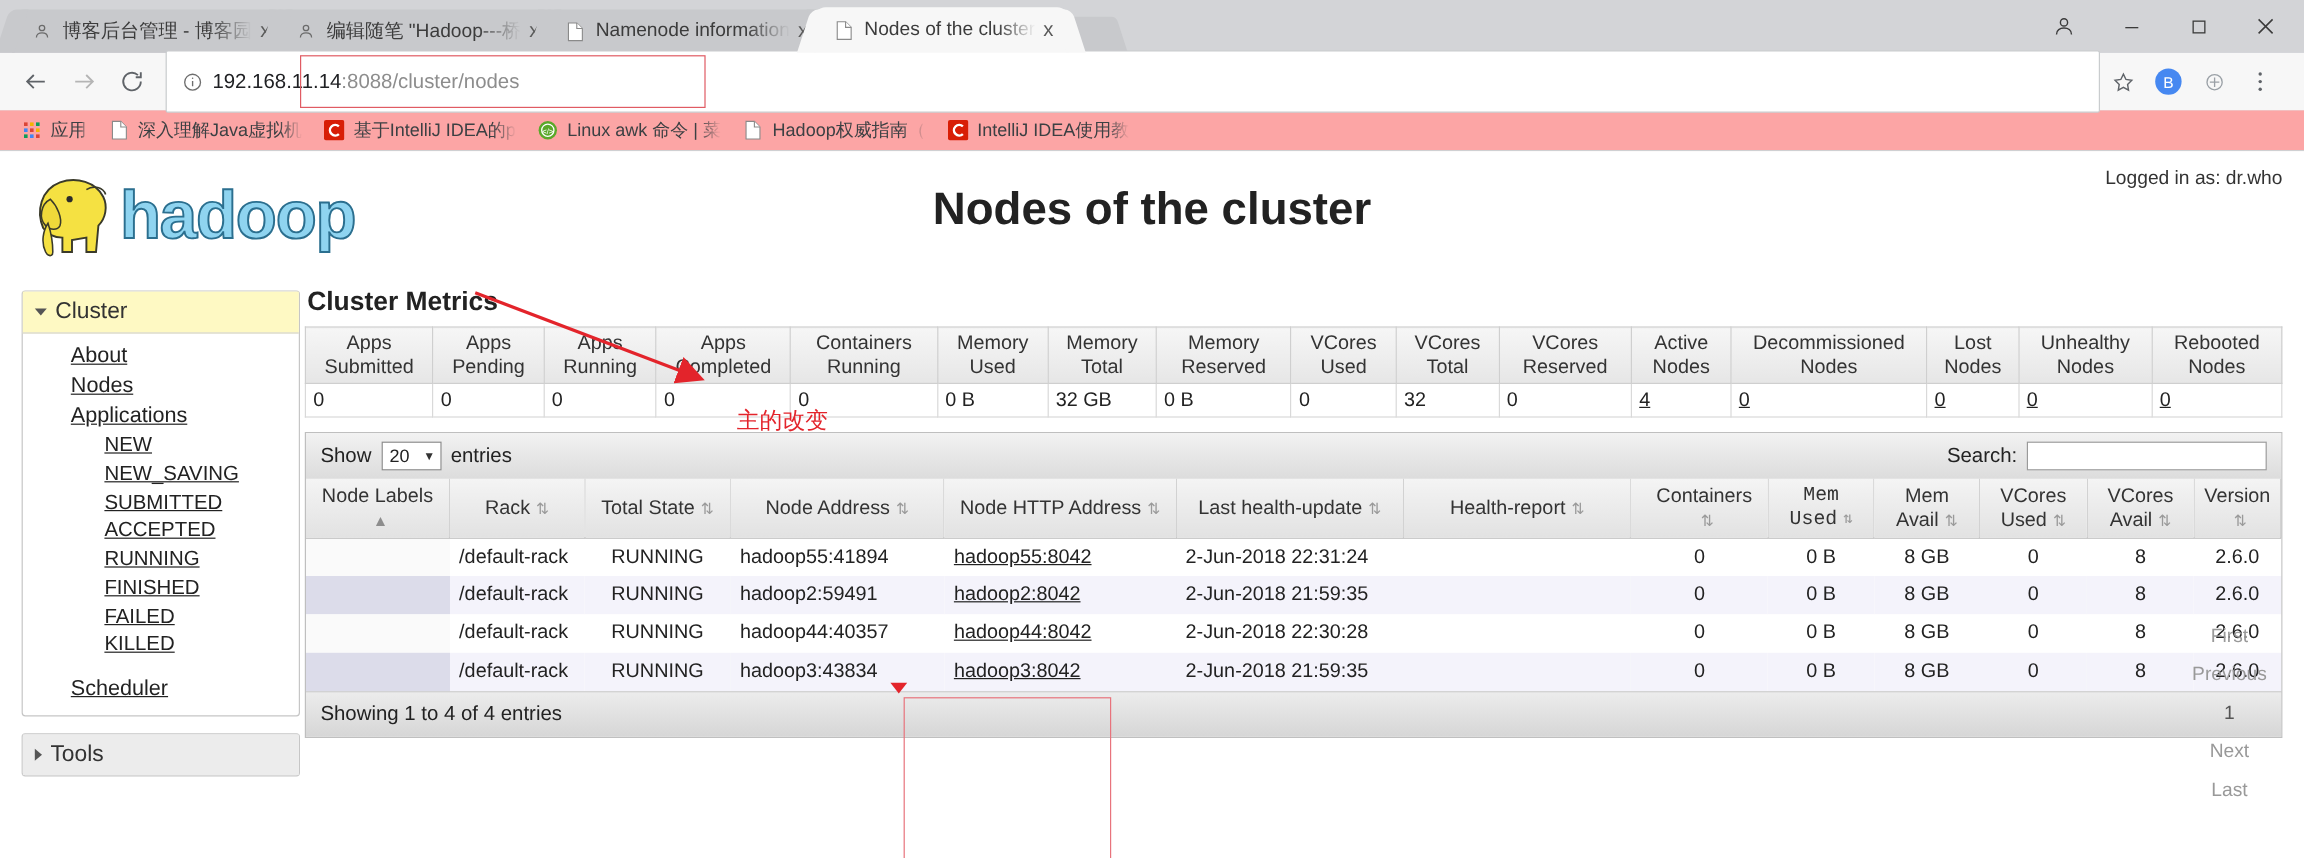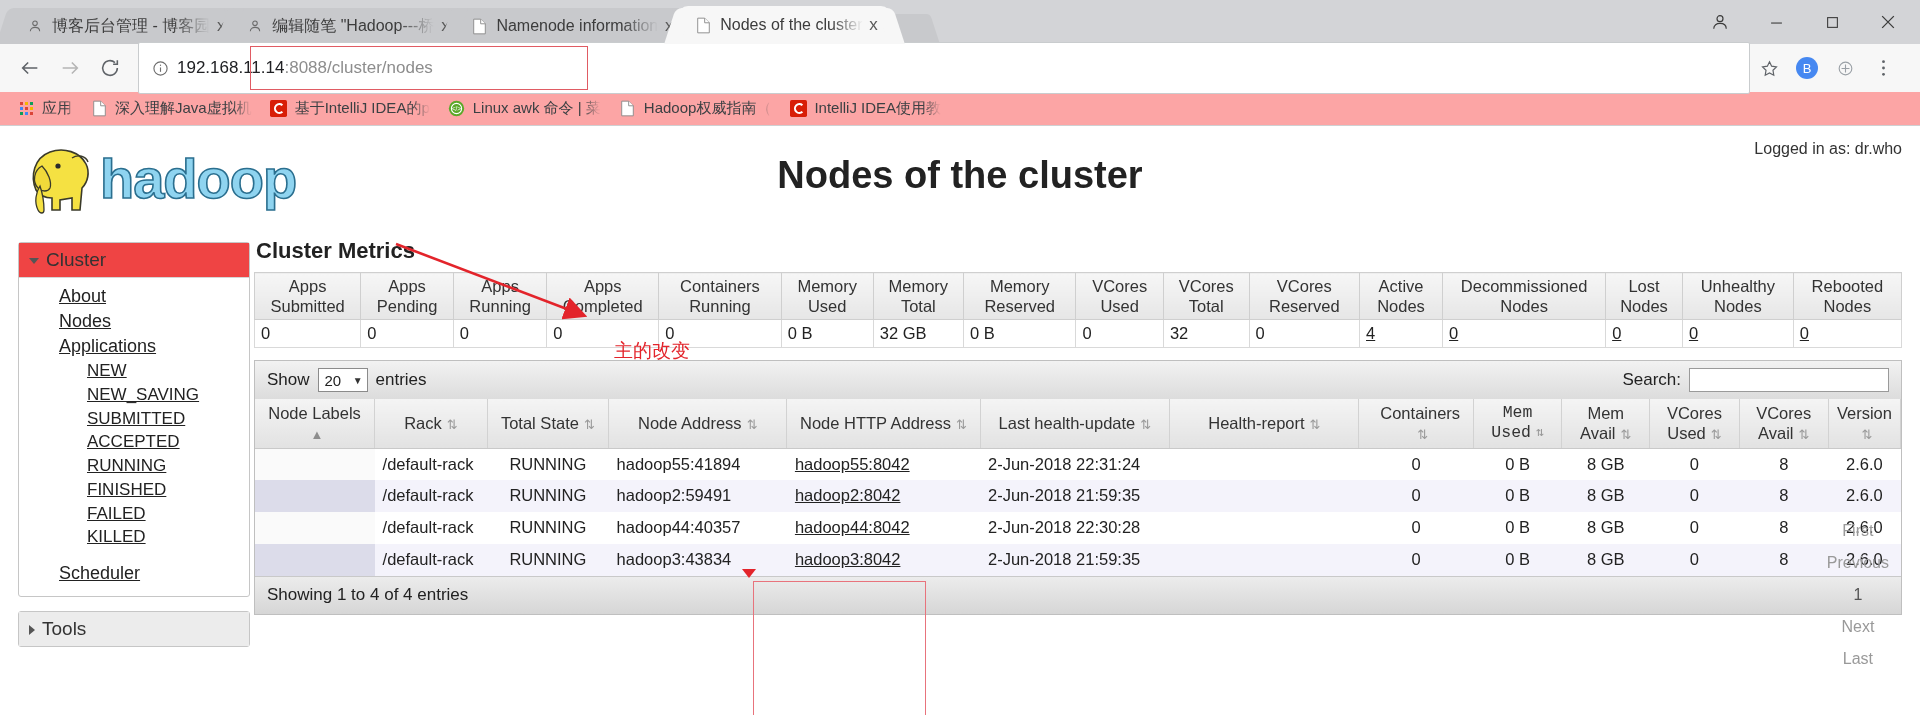--- a/index.html
+++ b/index.html
@@ -185,21 +185,21 @@
     border: 1px solid #c6c6c6;
     background: #fff;
     border-radius: 3px;
     margin-bottom: 14px;
   }
   .panel-hd {
     padding: 6px 10px;
     font-size: 19px;
     color: #333;
     border-bottom: 1px solid #d5d5d5;
-    background: #ef4444;
+    background: #fef9c3;
   }
   .panel-hd.collapsed { border-bottom: none; background: #ececec; }
   .caret-d { display:inline-block; width:0;height:0;
     border-left:5px solid transparent;border-right:5px solid transparent;
     border-top:6px solid #555; margin-right:7px; vertical-align: middle;}
   .caret-r { display:inline-block; width:0;height:0;
     border-top:5px solid transparent;border-bottom:5px solid transparent;
     border-left:6px solid #555; margin-right:7px; vertical-align: middle;}
   .panel-bd { padding: 6px 0 10px 0; }
   .navlink {

